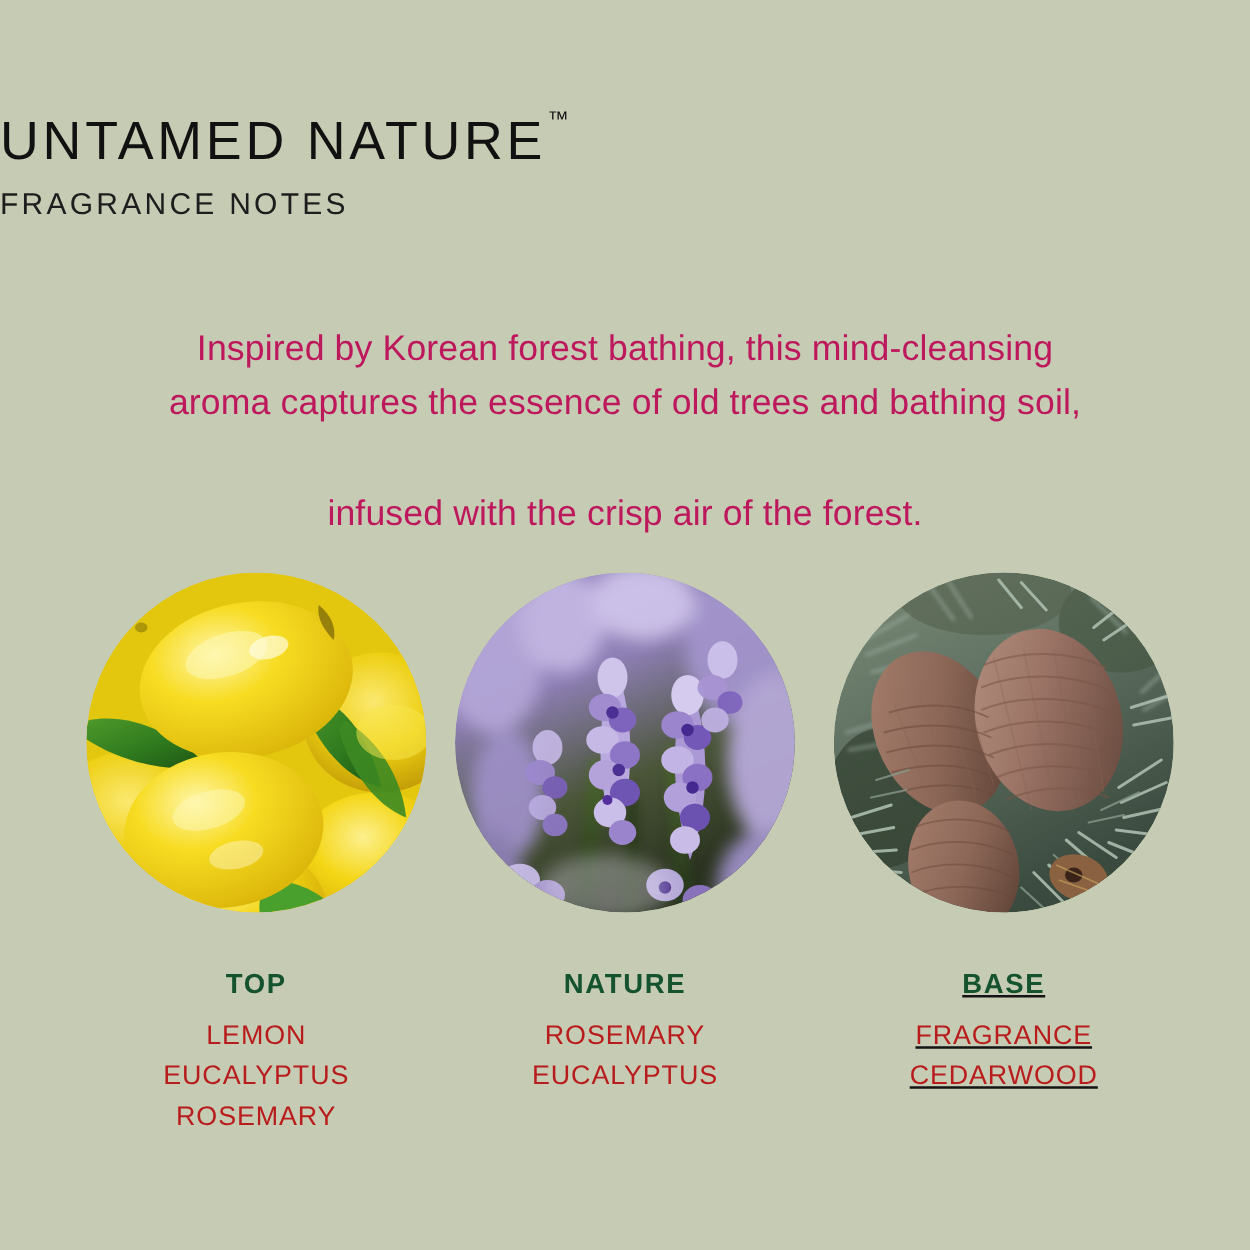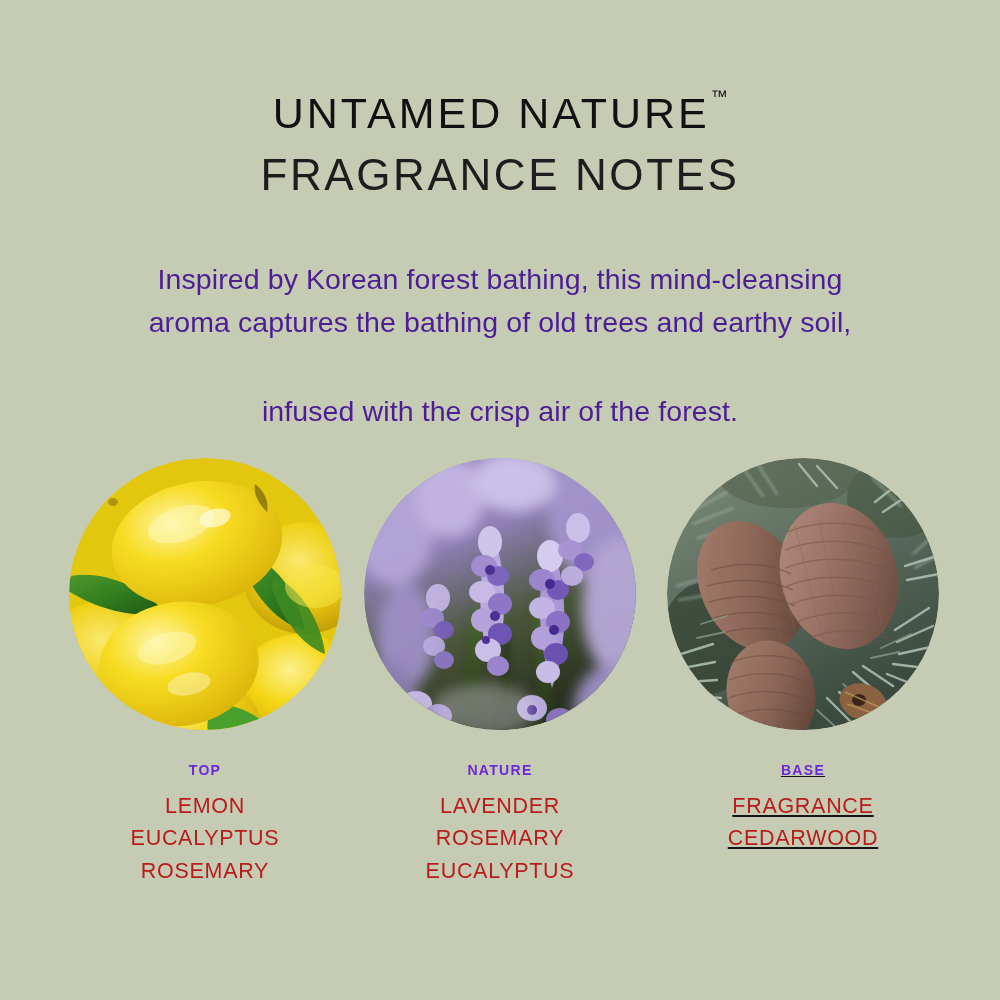--- a/index.html
+++ b/index.html
@@ -21,21 +21,20 @@
     height: 1000px;
     background: #c6cbb4;
   }
 
   
   .header {
     position: absolute;
     top: 92px;
     left: 0;
     width: 1000px;
-    text-align: center;
   }
   .brand-line {
     font-size: 43px;
     font-weight: 400;
     letter-spacing: 3.0px;
     line-height: 1.02;
     color: #111111;
     white-space: nowrap;
   }
   .brand-name {
@@ -45,38 +44,38 @@
     font-size: 17px;
     letter-spacing: 0.5px;
     vertical-align: super;
     position: relative;
     top: -11px;
     left: 1px;
     font-weight: 500;
   }
   .subtitle {
     margin-top: 14px;
-    font-size: 44px;
+    font-size: 24px;
     font-weight: 300;
     letter-spacing: 2.6px;
     color: #1d1d1d;
     white-space: nowrap;
   }
 
   
   .description {
     position: absolute;
     top: 258px;
     left: 70px;
     width: 860px;
     text-align: center;
     font-size: 28.5px;
     font-weight: 400;
     line-height: 1.52;
-    color: #4c1d95;
+    color: #be185d;
     letter-spacing: 0.1px;
   }
 
   
   .notes-row {
     position: absolute;
     top: 458px;
     left: 0;
     width: 1000px;
     height: 440px;
@@ -100,25 +99,25 @@
     position: relative;
     display: block;
   }
   .note-circle svg {
     display: block;
     width: 272px;
     height: 272px;
   }
 
   .note-title {
-    margin-top: 32px;
-    font-size: 14px;
+    margin-top: 44px;
+    font-size: 22px;
     font-weight: 700;
     letter-spacing: 1.3px;
-    color: #6d28d9;
+    color: #14532d;
   }
   .note-list {
     margin-top: 12px;
     font-size: 21.5px;
     font-weight: 400;
     line-height: 1.5;
     letter-spacing: 0.7px;
     color: #b91c1c;
   }
   .note-item { display: block; }
@@ -128,21 +127,21 @@
 
 <div class="page">
 
   <div class="header">
     <div class="brand-line"><span class="brand-name">UNTAMED NATURE</span><span class="tm">™</span></div>
     <div class="subtitle">FRAGRANCE NOTES</div>
   </div>
 
   <div class="description">
     <span style="display: block;">Inspired by Korean forest bathing, this mind-cleansing</span>
-    <span style="display: block;">aroma captures the bathing of old trees and earthy soil,</span>
+    <span style="display: block;">aroma captures the essence of old trees and bathing soil,</span>
     <span style="display: block; margin-top: 45px;">infused with the crisp air of the forest.</span>
   </div>
 
   <div class="notes-row">
 
     <div class="note-col col-0">
       <div class="note-circle">
         <svg viewBox="0 0 272 272" xmlns="http://www.w3.org/2000/svg">
           <defs>
             <clipPath id="clipTop">
@@ -304,21 +303,20 @@
                 <ellipse cx="168" cy="252" rx="5" ry="5" fill="#4a2e94"></ellipse>
               </g>
             </g>
 
             <ellipse cx="120" cy="252" rx="52" ry="26" fill="#e8e4f3" opacity="0.35" filter="url(#blurSoft)"></ellipse>
           </g>
         </svg>
       </div>
       <div class="note-title">NATURE</div>
       <div class="note-list">
-        <span class="note-item">LAVENDER</span>
         <span class="note-item">ROSEMARY</span>
         <span class="note-item">EUCALYPTUS</span>
       </div>
     </div>
 
     <div class="note-col col-2">
       <div class="note-circle">
         <svg viewBox="0 0 272 272" xmlns="http://www.w3.org/2000/svg">
           <defs>
             <clipPath id="clipBase">

